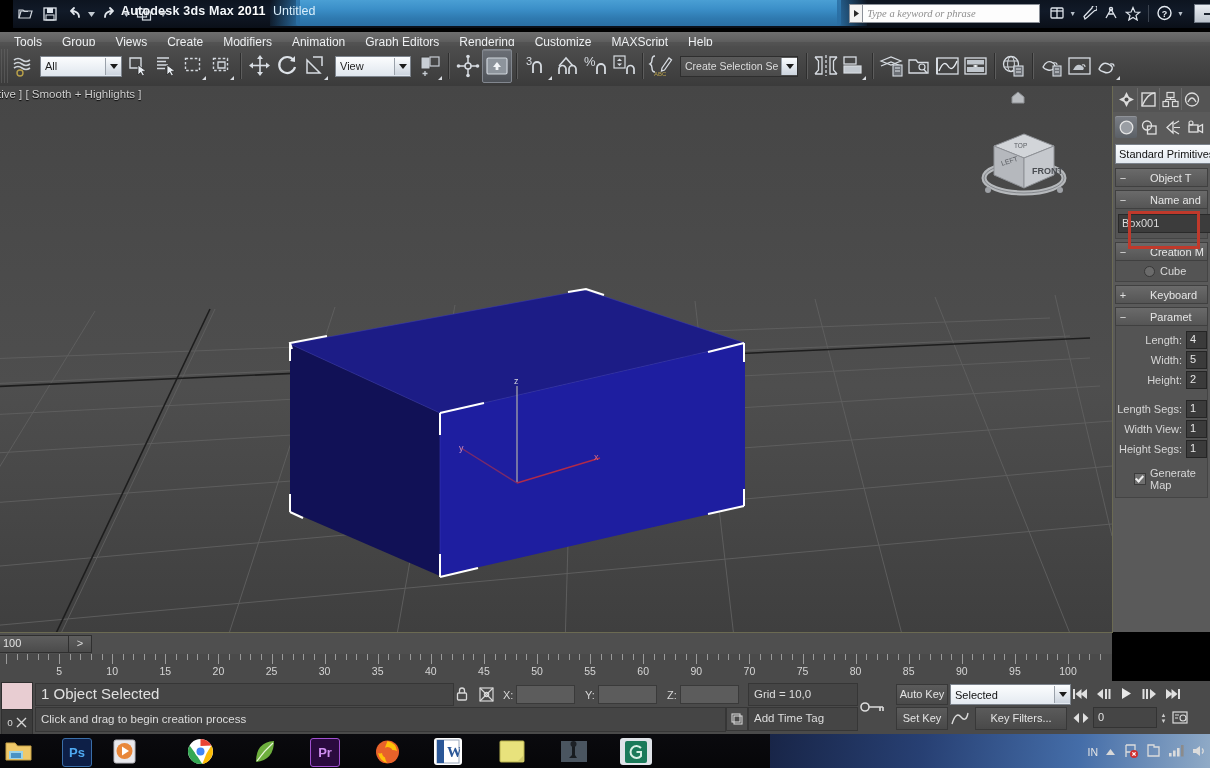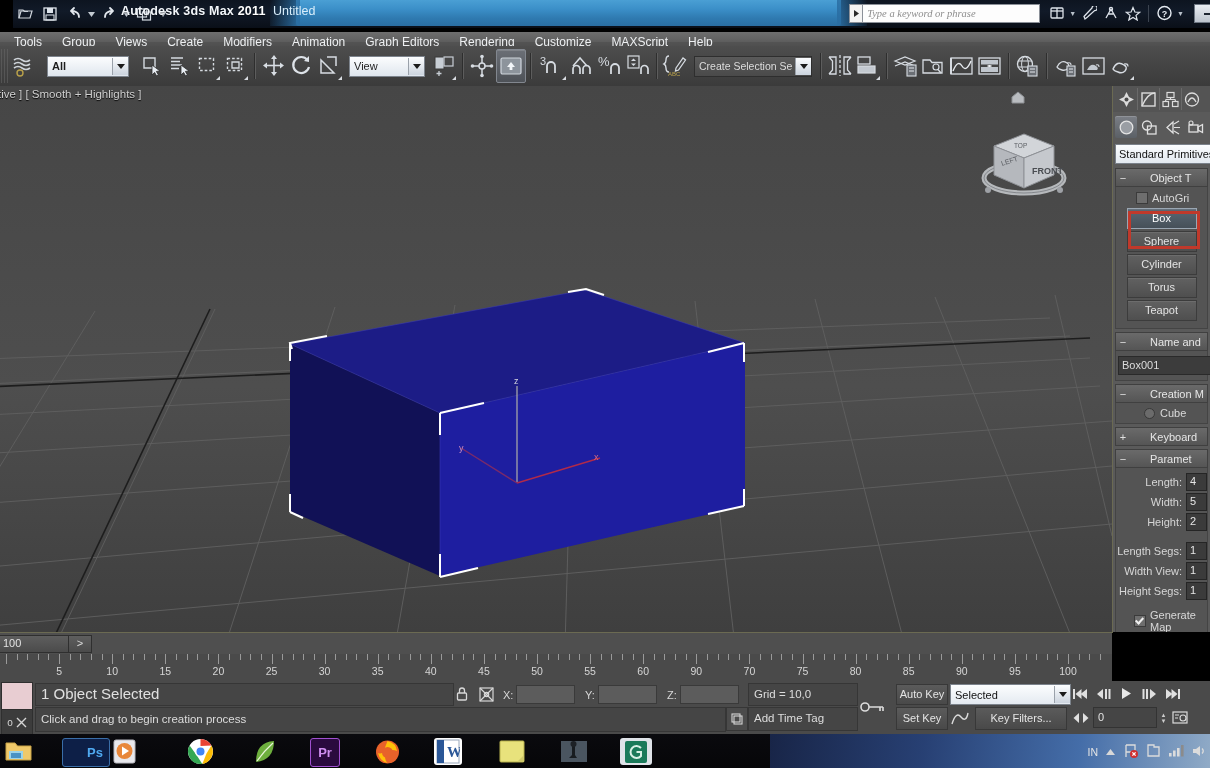--- a/index.html
+++ b/index.html
@@ -344,21 +344,21 @@
 
     <div class="ti">
       <svg width="26" height="26" viewBox="0 0 26 26">
         <path d="M3 7 q4 -3 8 0 t8 0" fill="none" stroke="#cfd4da" stroke-width="1.6"></path>
         <path d="M3 11 q4 -3 8 0 t8 0" fill="none" stroke="#cfd4da" stroke-width="1.6"></path>
         <path d="M3 15 q4 -3 8 0 t8 0" fill="none" stroke="#cfd4da" stroke-width="1.6"></path>
         <circle cx="9" cy="20" r="3" fill="none" stroke="#b9a14a" stroke-width="1.4"></circle>
       </svg>
     </div>
 
-    <div class="combo" style="width:76px;margin:0 9px;font-weight:bold;">
+    <div class="combo" style="width:76px;margin:0 2px;">
       <span class="cv">All</span>
       <span class="carrow">
           <span class="tri-dn"></span>
         </span>
     </div>
 
     <div class="ti">
       <svg width="24" height="24" viewBox="0 0 24 24">
           <path d="M4 4 L15 4 L15 14 L4 14 Z" fill="none" stroke="#d5dae0" stroke-width="1.4"></path>
           <path d="M12 11 L12 21 L14.6 18.4 L16.6 22 L18.4 21 L16.4 17.4 L20 17 Z" fill="#e8edf2" stroke="#2b2b2b" stroke-width=".8"></path>
@@ -773,31 +773,20 @@
           </svg>
       </div>
     </div>
 
     <div class="cp-combo">Standard Primitives</div>
 
     <div class="roll">
       <div class="roll-hdr">
         <span class="roll-pm">−</span>
         <span class="roll-t">Object T</span>
-      </div>
-      <div class="roll-body">
-        <div class="cbrow">
-          <span class="ckbox"></span>
-          <span>AutoGri</span>
-        </div>
-        <div class="pbtn hl">Box</div>
-        <div class="pbtn">Sphere</div>
-        <div class="pbtn">Cylinder</div>
-        <div class="pbtn">Torus</div>
-        <div class="pbtn">Teapot</div>
       </div>
     </div>
 
     <div class="roll">
       <div class="roll-hdr">
         <span class="roll-pm">−</span>
         <span class="roll-t">Name and</span>
       </div>
       <div class="roll-body" style="padding:2px 0 3px 0">
         <div class="namefld">Box001</div>
@@ -1137,21 +1126,21 @@
   <div class="taskbar"></div>
   <div class="wallpaper"></div>
 
   <div class="tkicon" style="left:4px;">
     <svg width="27" height="23" viewBox="0 0 27 23">
         <path d="M1 20 L1 3 L10 3 L12.5 6 L26 6 L26 20 Z" fill="#f0c96a" stroke="#c8a347" stroke-width="1"></path>
         <rect x="4" y="11" width="14" height="8" fill="#9dd3e8"></rect>
         <rect x="6" y="13" width="10" height="5" fill="#4a92c4"></rect>
       </svg>
   </div>
-  <div class="tkicon" style="left:62px;background:#0d1f47;border:1px solid #3a6ea8;padding-left:18px;">
+  <div class="tkicon" style="left:62px;background:#0d1f47;border:1px solid #3a6ea8;">
     <span style="color:#4fa9f0;font-size:13px;">Ps</span>
   </div>
   <div class="tkicon" style="left:110px;">
     <svg width="27" height="25" viewBox="0 0 27 25">
         <rect x="3" y="1" width="21" height="23" rx="2" fill="#e8e8ec" stroke="#b9b9c0"></rect>
         <circle cx="13.5" cy="12" r="8" fill="#e8873a"></circle>
         <path d="M11 7.5 L11 16.5 L18 12 Z" fill="#fff"></path>
       </svg>
   </div>
   <div class="tkicon" style="left:186px;">

